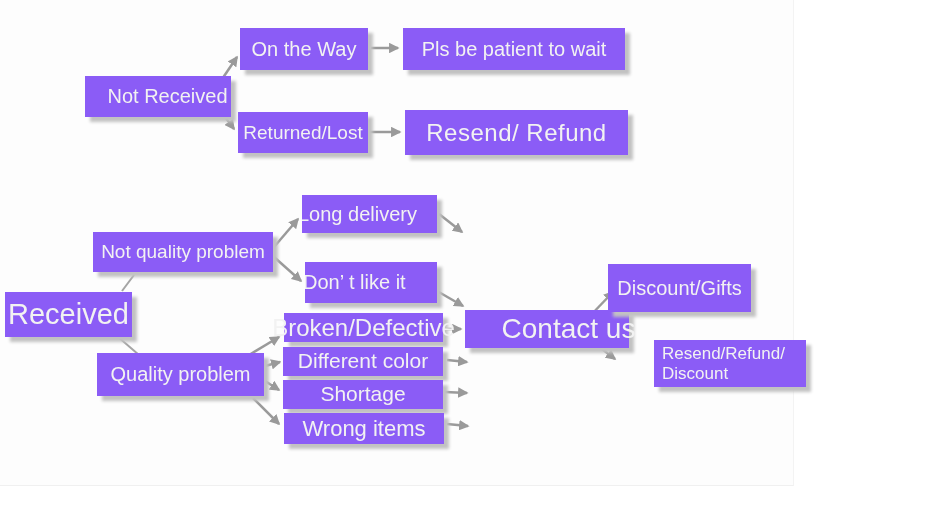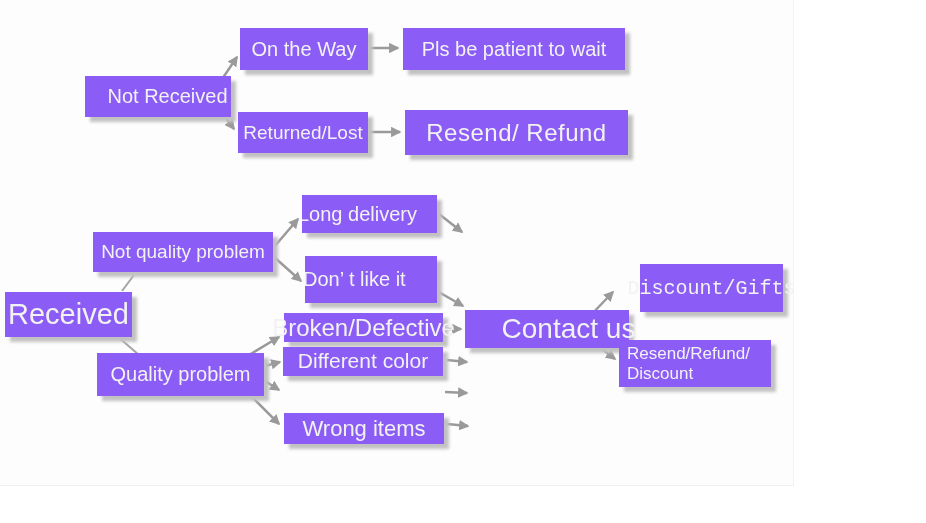--- a/index.html
+++ b/index.html
@@ -40,40 +40,41 @@
     box-shadow: 5px 5px 3px #c2c2c2;
     line-height: 1.05;
   }
   .node.align-left { justify-content: flex-start; overflow: hidden; }
   .node.two-line {
     flex-direction: column;
     align-items: flex-start;
     justify-content: center;
     padding-left: 8px;
     line-height: 1.15;
+    margin-left: 35px;
   }
   
   #n-not-received   { left: 85px;  top: 76px;  width: 127px; height: 41px; font-size: 20px; padding-left: 19px; }
   #n-on-the-way     { left: 240px; top: 28px;  width: 128px; height: 42px; font-size: 20px; }
   #n-returned-lost  { left: 238px; top: 112px; width: 130px; height: 41px; font-size: 19px; }
   #n-pls-wait       { left: 403px; top: 28px;  width: 222px; height: 42px; font-size: 20px; }
   #n-resend-refund  { left: 405px; top: 110px; width: 223px; height: 45px; font-size: 24px; letter-spacing: 0.5px; }
   #n-received       { left: 5px;   top: 292px; width: 127px; height: 45px; font-size: 29px; }
   #n-not-quality    { left: 93px;  top: 232px; width: 180px; height: 40px; font-size: 19px; }
   #n-long-delivery  { left: 302px; top: 195px; width: 135px; height: 38px; font-size: 20px; }
   #n-long-delivery span { margin-left: -4px; }
-  #n-dont-like-it   { left: 305px; top: 256px; width: 132px; height: 47px; font-size: 20px; }
+  #n-dont-like-it   { left: 305px; top: 262px; width: 132px; height: 41px; font-size: 20px; }
   #n-dont-like-it span { margin-left: -2px; }
   #n-broken         { left: 284px; top: 313px; width: 159px; height: 29px; font-size: 24px; }
   #n-diff-color     { left: 283px; top: 347px; width: 160px; height: 29px; font-size: 21px; }
   #n-shortage       { left: 283px; top: 380px; width: 160px; height: 29px; font-size: 21px; }
   #n-wrong-items    { left: 284px; top: 413px; width: 160px; height: 31px; font-size: 22px; text-align: right; }
   #n-quality        { left: 97px;  top: 353px; width: 167px; height: 43px; font-size: 20px; }
   #n-contact-us     { left: 465px; top: 310px; width: 121px; height: 38px; font-size: 28px; padding-left: 43px; }
-  #n-discount-gifts { left: 640px; top: 264px; width: 143px; height: 48px; font-size: 20px; font-family: Liberation Mono, monospace; }
+  #n-discount-gifts { left: 608px; top: 264px; width: 143px; height: 48px; font-size: 20px; }
   #n-resend-disc    { left: 619px; top: 340px; width: 144px; height: 47px; font-size: 17px; }
 </style>
 </head>
 <body>
 
 <div id="canvas">
 
   <div id="scan-area"></div>
 
   <svg id="edges" width="926" height="523">
@@ -118,20 +119,21 @@
   <div class="node" id="n-received">Received</div>
   <div class="node" id="n-not-quality">Not quality problem</div>
   <div class="node align-left" id="n-long-delivery">
     <span>Long delivery</span>
   </div>
   <div class="node align-left" id="n-dont-like-it">
     <span>Don’ t like it</span>
   </div>
   <div class="node" id="n-broken">Broken/Defective</div>
   <div class="node" id="n-diff-color">Different color</div>
+  <div class="node" id="n-shortage">Shortage</div>
   <div class="node" id="n-wrong-items">Wrong items</div>
   <div class="node" id="n-quality">Quality problem</div>
   <div class="node" id="n-contact-us">Contact us</div>
   <div class="node" id="n-discount-gifts">Discount/Gifts</div>
   <div class="node two-line" id="n-resend-disc">
     <span>Resend/Refund/</span>
     <span>Discount</span>
   </div>
 
 </div>

